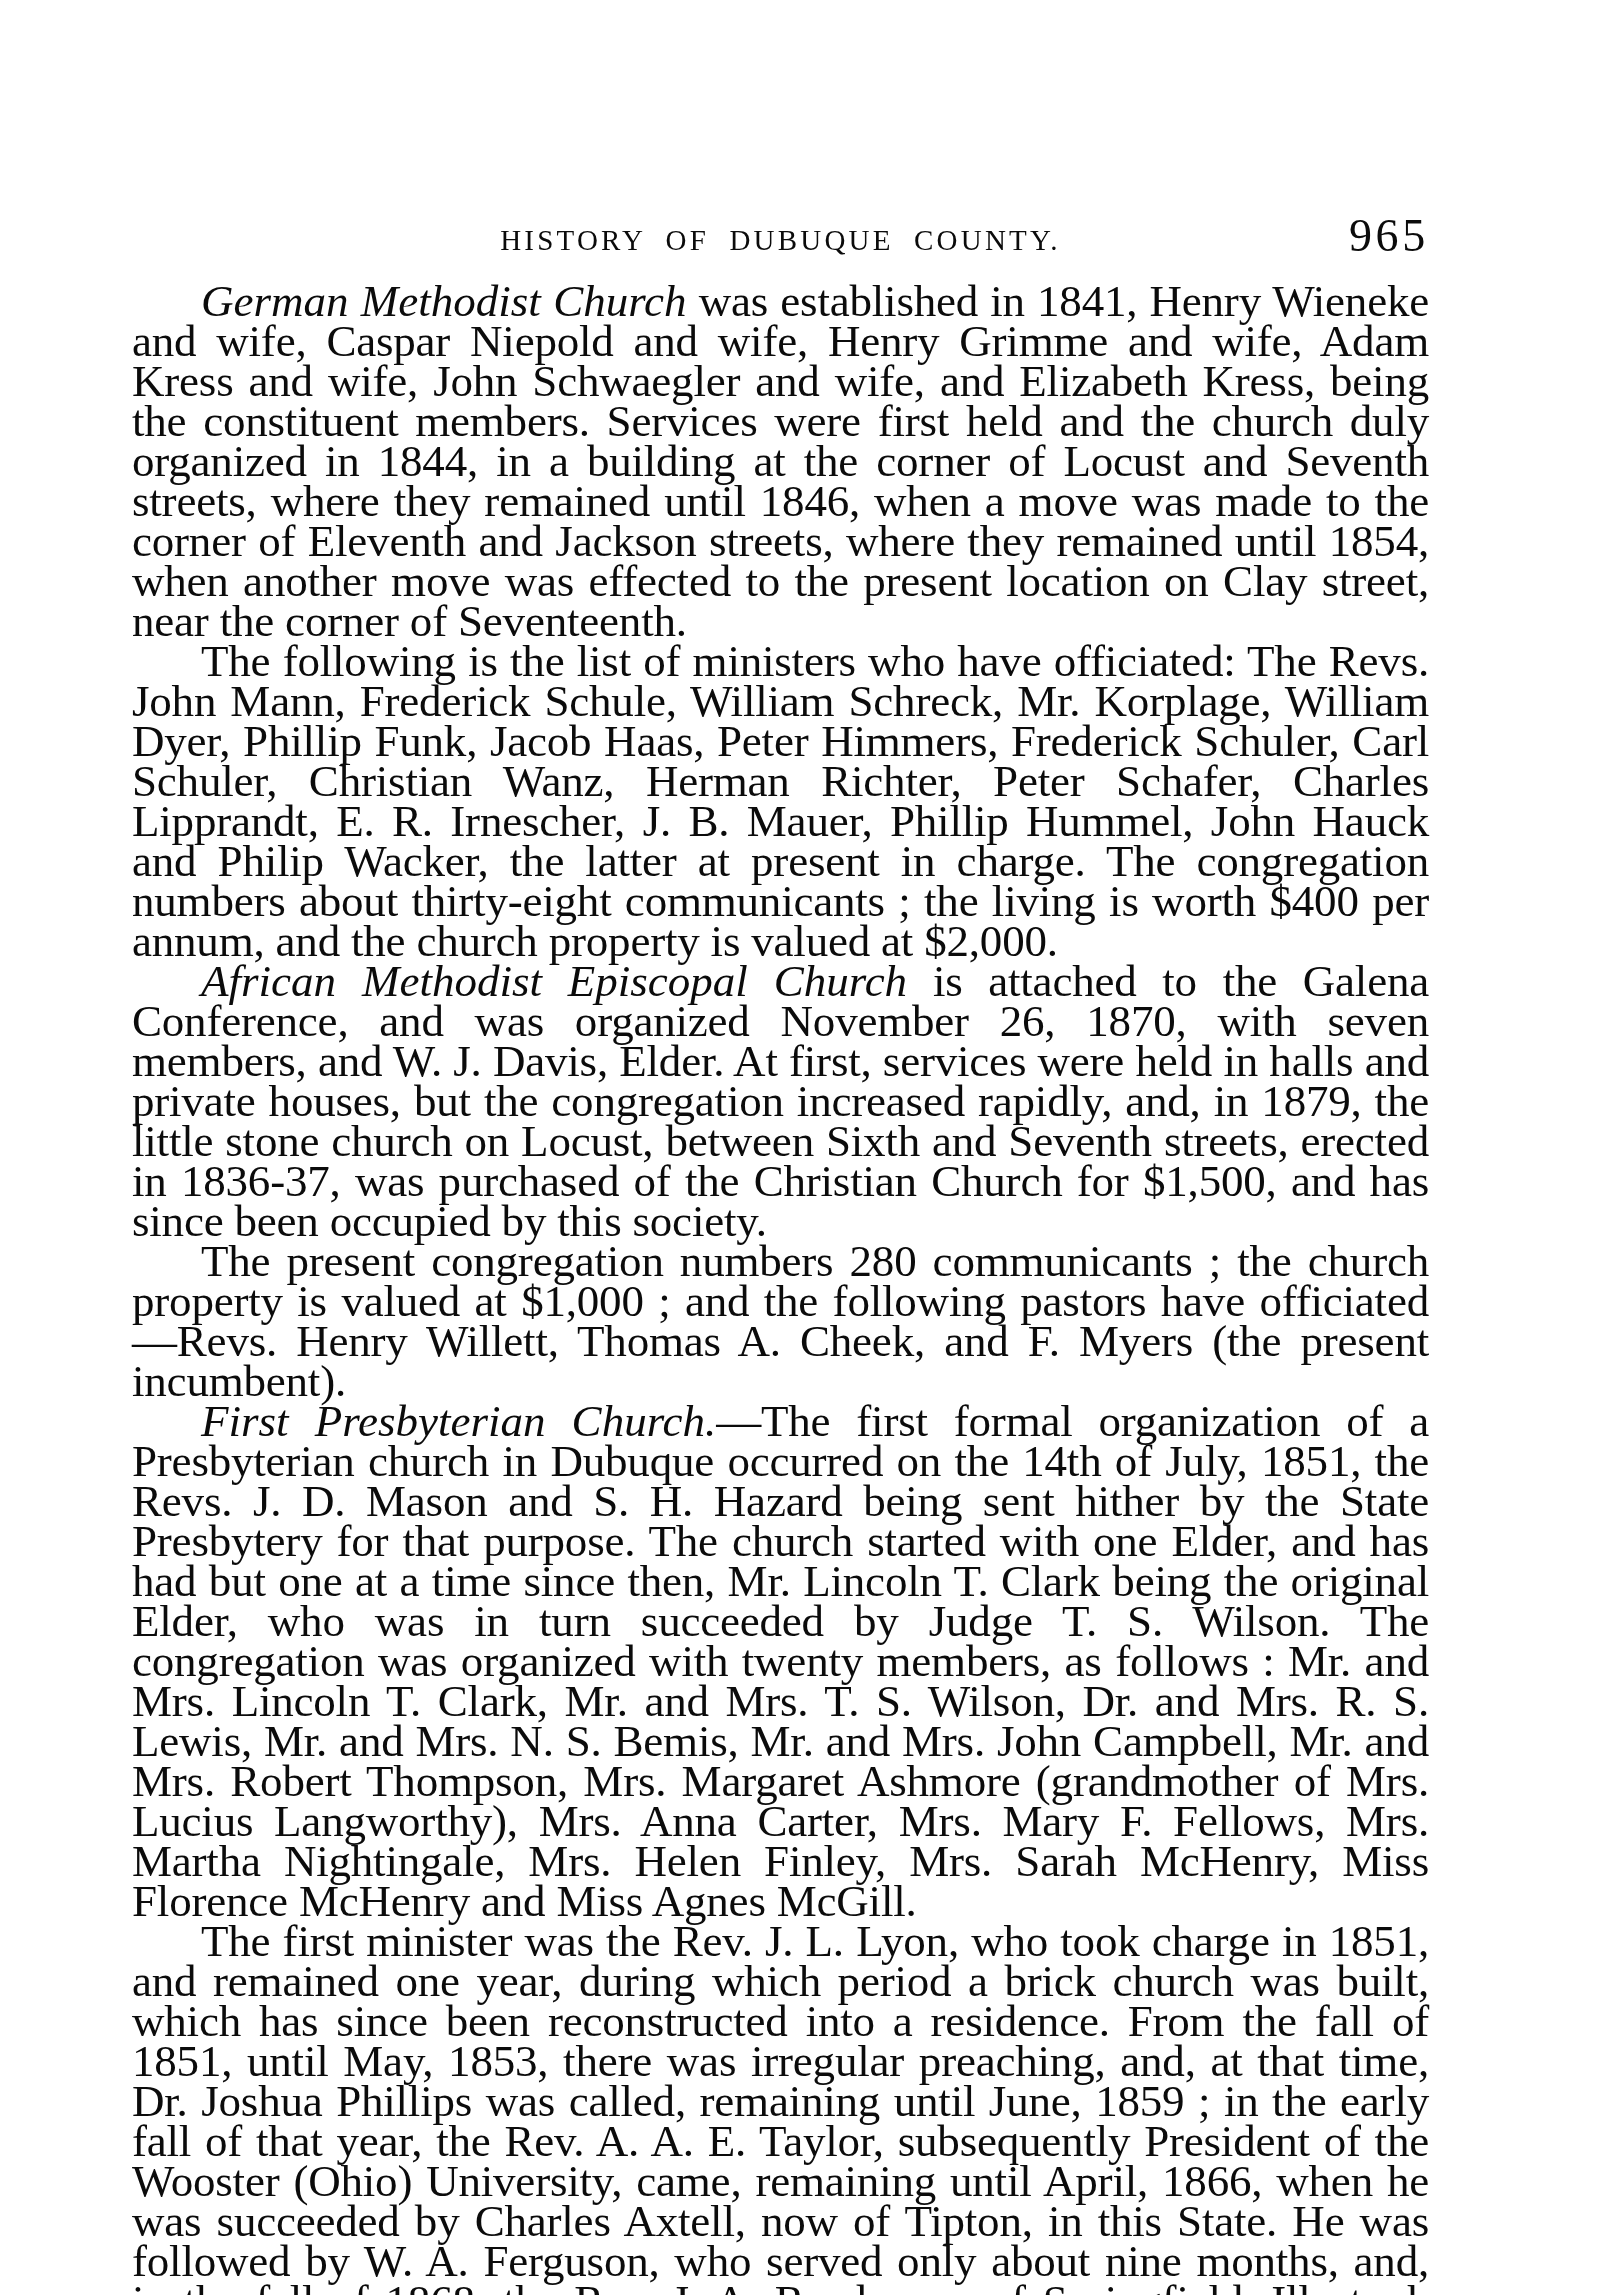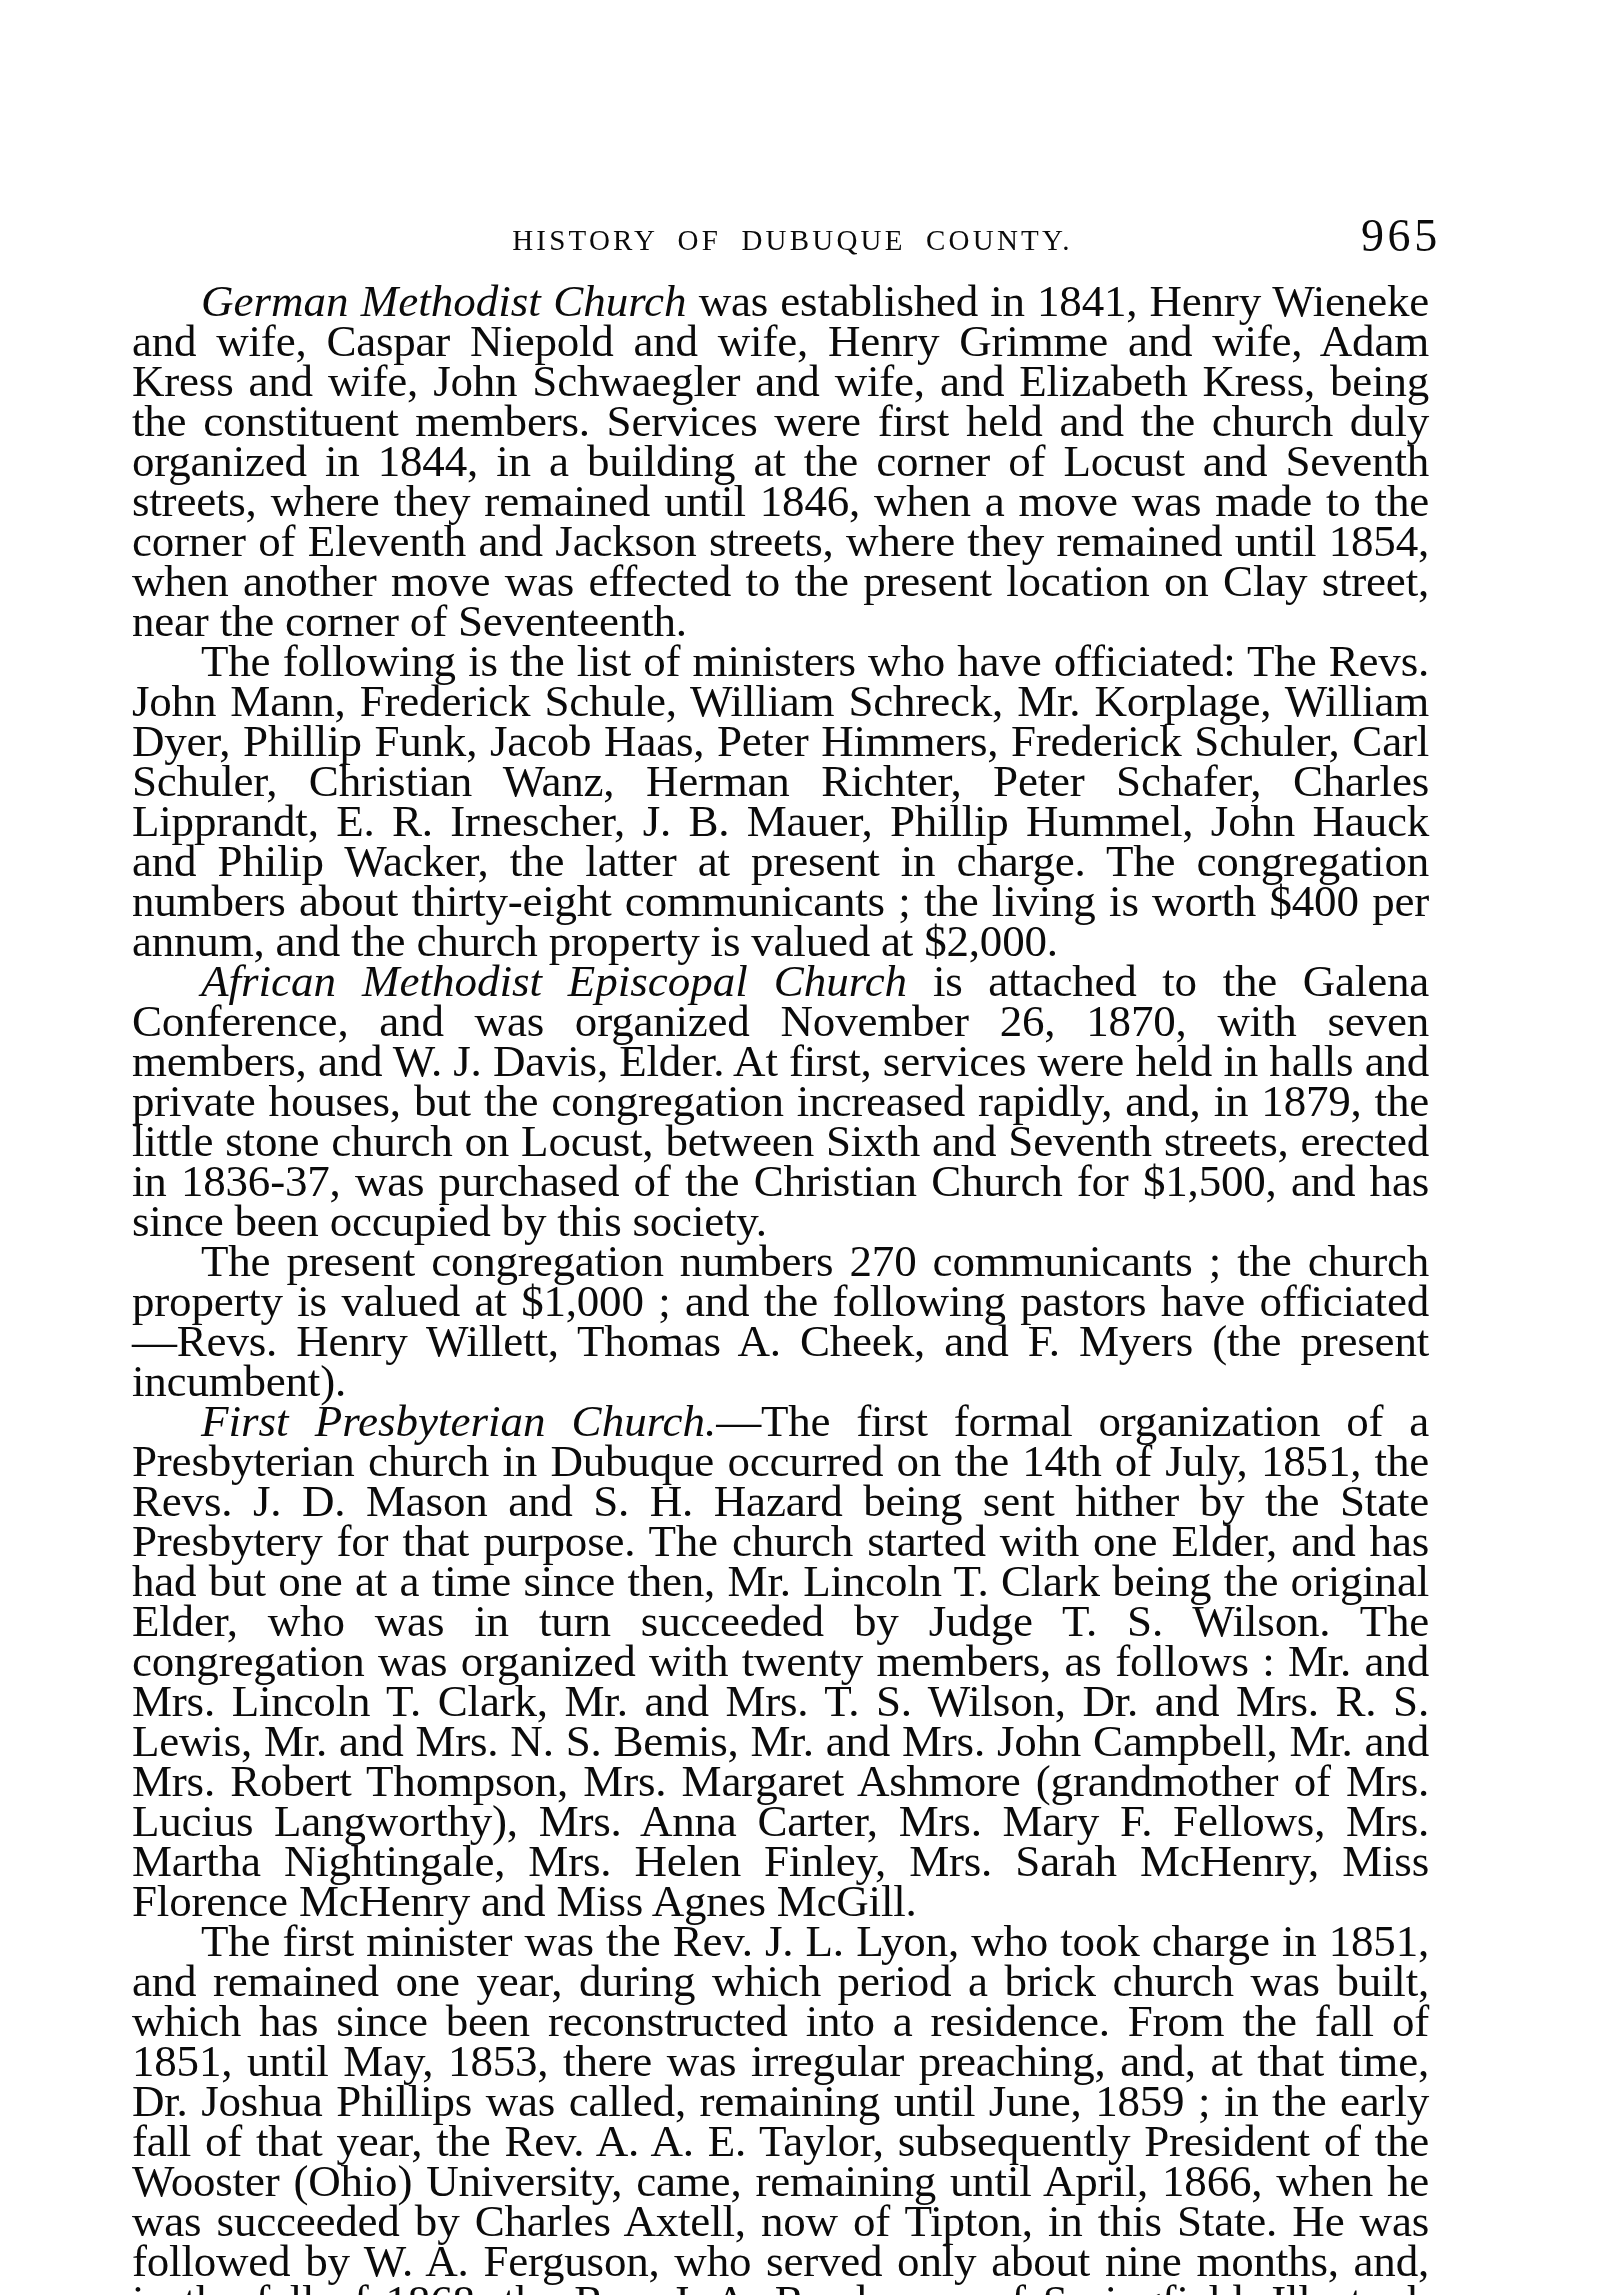--- a/index.html
+++ b/index.html
@@ -17,21 +17,21 @@
     -webkit-font-smoothing: antialiased;
   }
   .page {
     position: absolute;
     inset: 0;
   }
   
   .running-head {
     position: absolute;
     top: 197px;
-    left: 144px;
+    left: 132px;
     width: 1297px;
     height: 59px;
   }
   .head-title {
     position: absolute;
     left: 0;
     right: 0;
     bottom: 0.9px;
     text-align: center;
     font-size: 29px;
@@ -74,18 +74,18 @@
 
 <div class="page">
   <div class="running-head">
     <span class="head-title">HISTORY OF DUBUQUE COUNTY.</span>
     <span class="head-page-number">965</span>
   </div>
   <div class="text-block">
       <p class="para"><em>German Methodist Church</em><span> was established in 1841, Henry Wieneke and wife, Caspar Niepold and wife, Henry Grimme and wife, Adam Kress and wife, John Schwaegler and wife, and Elizabeth Kress, being the constituent members. Services were first held and the church duly organized in 1844, in a building at the corner of Locust and Seventh streets, where they remained until 1846, when a move was made to the corner of Eleventh and Jackson streets, where they remained until 1854, when another move was effected to the present location on Clay street, near the corner of Seventeenth.</span></p>
       <p class="para"><span>The following is the list of ministers who have officiated: The Revs. John Mann, Frederick Schule, William Schreck, Mr. Korplage, William Dyer, Phillip Funk, Jacob Haas, Peter Himmers, Frederick Schuler, Carl Schuler, Christian Wanz, Herman Richter, Peter Schafer, Charles Lipprandt, E. R. Irnescher, J. B. Mauer, Phillip Hummel, John Hauck and Philip Wacker, the latter at present in charge. The congregation numbers about thirty-eight communicants ; the living is worth $400 per annum, and the church property is valued at $2,000.</span></p>
       <p class="para"><em>African Methodist Episcopal Church</em><span> is attached to the Galena Conference, and was organized November 26, 1870, with seven members, and W. J. Davis, Elder. At first, services were held in halls and private houses, but the congregation increased rapidly, and, in 1879, the little stone church on Locust, between Sixth and Seventh streets, erected in 1836-37, was purchased of the Christian Church for $1,500, and has since been occupied by this society.</span></p>
-      <p class="para"><span>The present congregation numbers 270 communicants ; the church property is valued at $1,000 ; and the following pastors have officiated—Revs. Henry Willett, Thomas A. Cheek, and F. Myers (the present incumbent).</span></p>
+      <p class="para"><span>The present congregation numbers 280 communicants ; the church property is valued at $1,000 ; and the following pastors have officiated—Revs. Henry Willett, Thomas A. Cheek, and F. Myers (the present incumbent).</span></p>
       <p class="para"><em>First Presbyterian Church.</em><span>—The first formal organization of a Presbyterian church in Dubuque occurred on the 14th of July, 1851, the Revs. J. D. Mason and S. H. Hazard being sent hither by the State Presbytery for that purpose. The church started with one Elder, and has had but one at a time since then, Mr. Lincoln T. Clark being the original Elder, who was in turn succeeded by Judge T. S. Wilson. The congregation was organized with twenty members, as follows : Mr. and Mrs. Lincoln T. Clark, Mr. and Mrs. T. S. Wilson, Dr. and Mrs. R. S. Lewis, Mr. and Mrs. N. S. Bemis, Mr. and Mrs. John Campbell, Mr. and Mrs. Robert Thompson, Mrs. Margaret Ashmore (grandmother of Mrs. Lucius Langworthy), Mrs. Anna Carter, Mrs. Mary F. Fellows, Mrs. Martha Nightingale, Mrs. Helen Finley, Mrs. Sarah McHenry, Miss Florence McHenry and Miss Agnes McGill.</span></p>
       <p class="para"><span>The first minister was the Rev. J. L. Lyon, who took charge in 1851, and remained one year, during which period a brick church was built, which has since been reconstructed into a residence. From the fall of 1851, until May, 1853, there was irregular preaching, and, at that time, Dr. Joshua Phillips was called, remaining until June, 1859 ; in the early fall of that year, the Rev. A. A. E. Taylor, subsequently President of the Wooster (Ohio) University, came, remaining until April, 1866, when he was succeeded by Charles Axtell, now of Tipton, in this State. He was followed by W. A. Ferguson, who served only about nine months, and, in the fall of 1868, the Rev. J. A. Reed, now of Springfield, Ill., took charge, continuing until the summer of 1869. During that year, the Rev. George C. Bayliss accepted a call, and served until March, 1871, when he was succeeded by the Rev. W. R. Marshall, whose fatal attack of illness in the pulpit will be remembered. After his death, in 1874, there was no regular preaching until the following spring, at which time a number of the communicants became connected with the Second Church. Mr. Ringland</span></p>
     </div>
 </div>
 
 
 </body></html>

